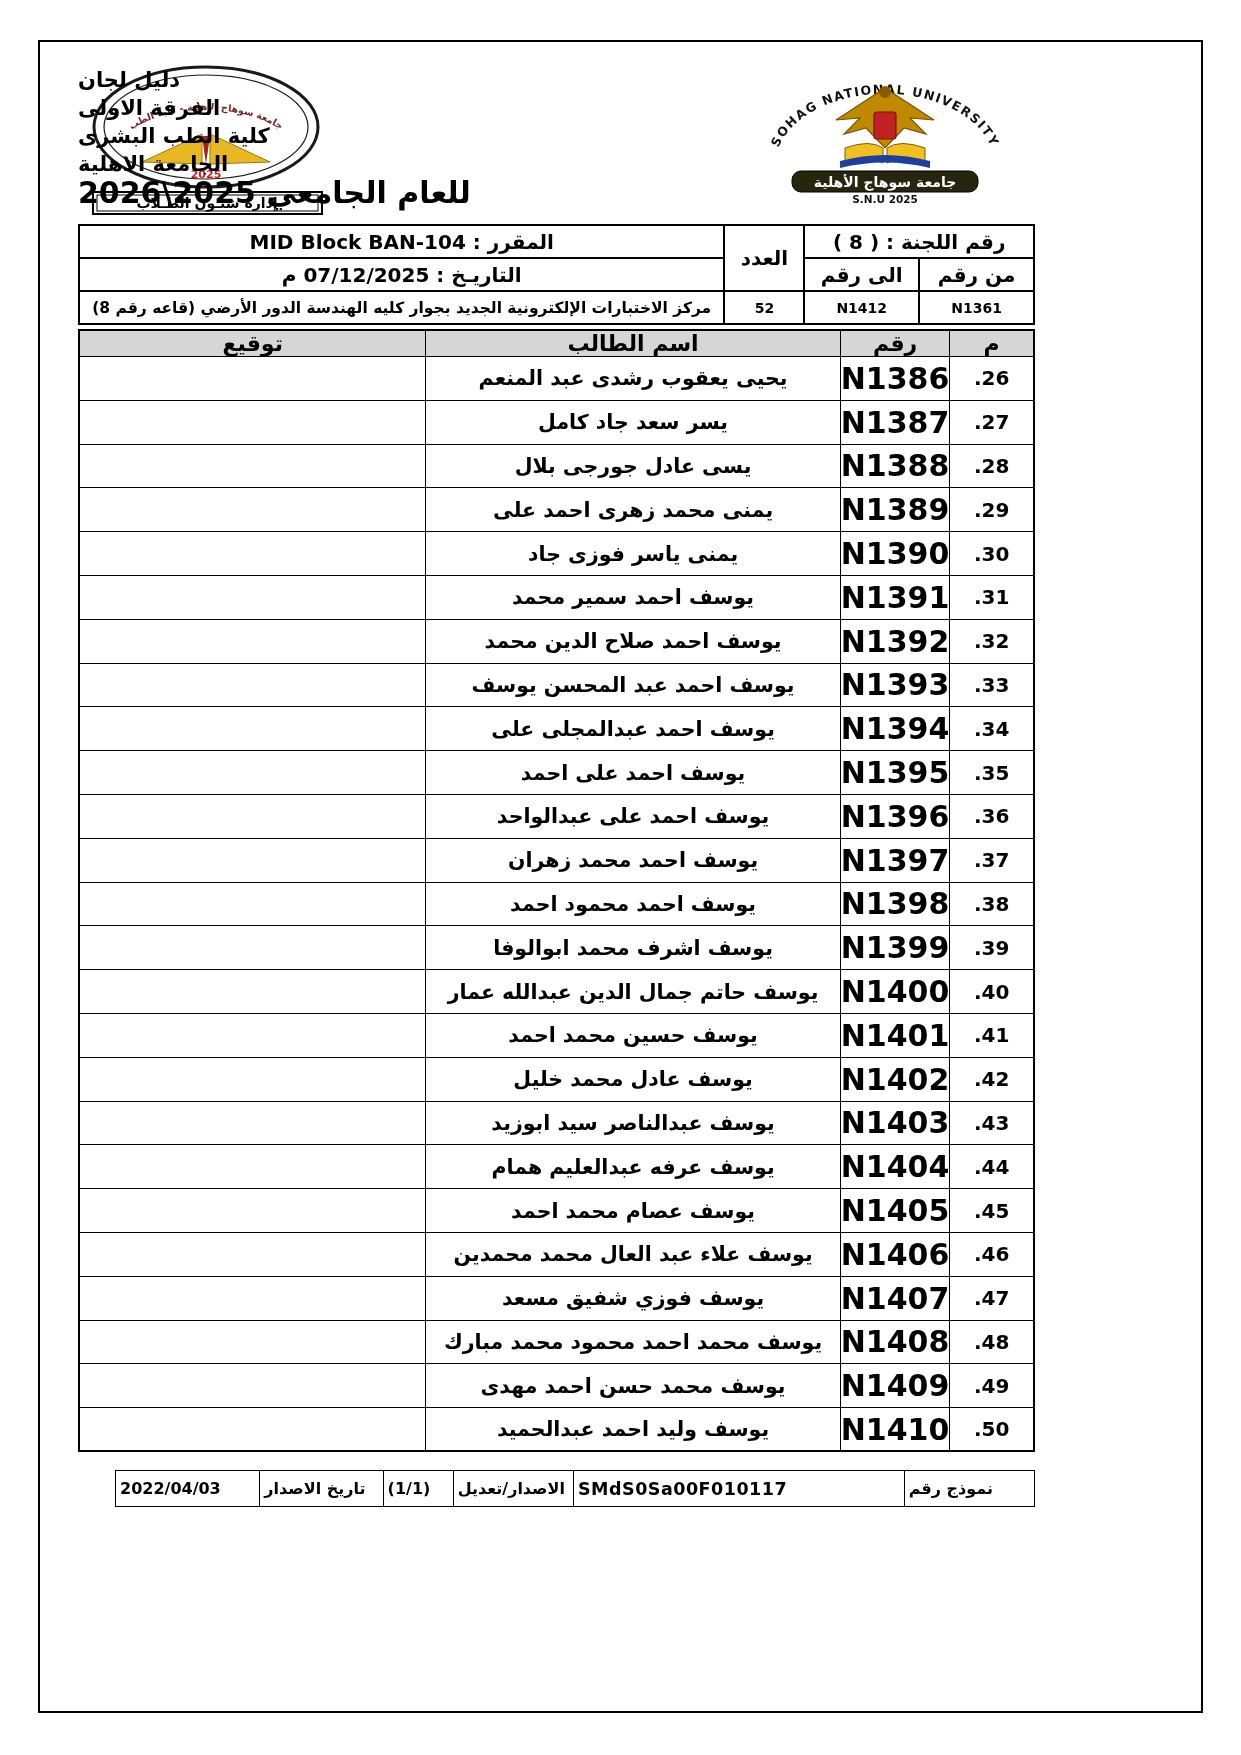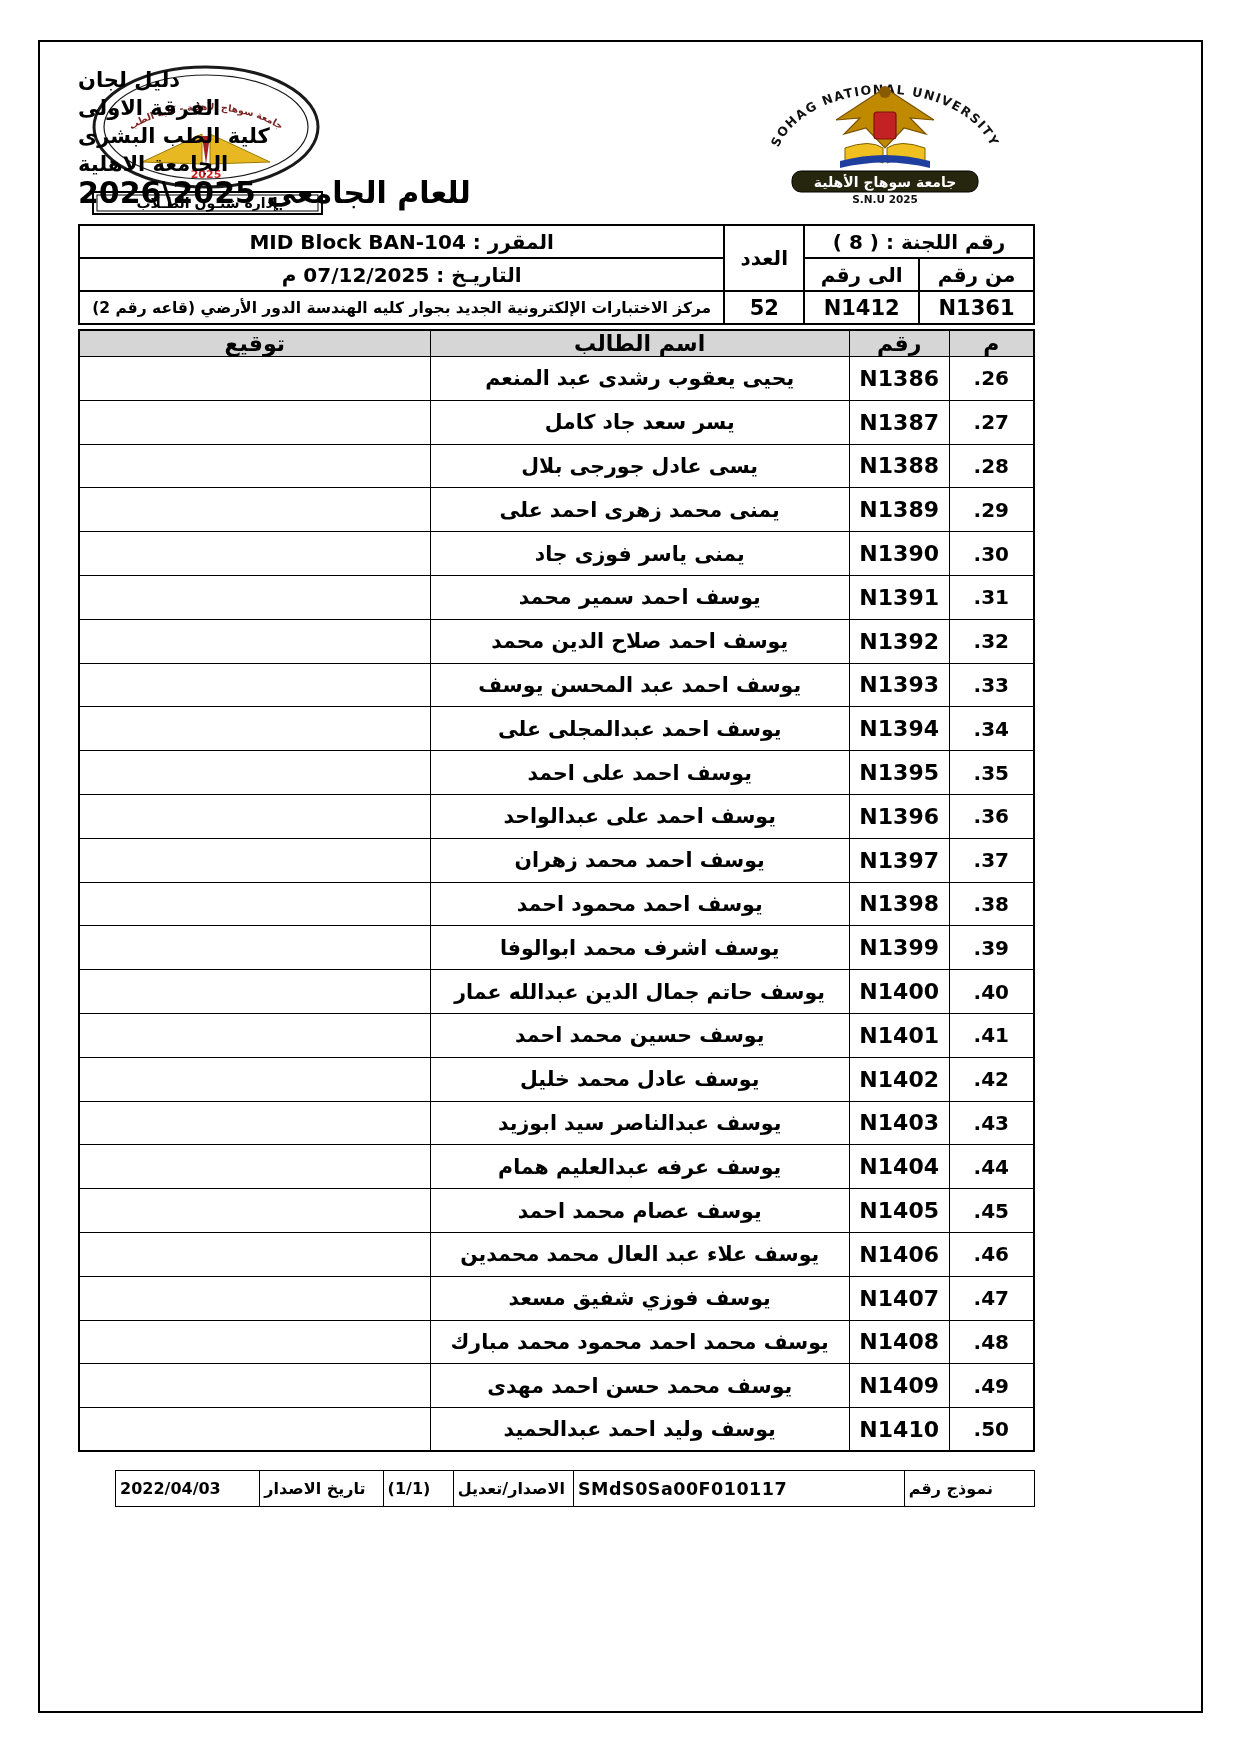--- a/index.html
+++ b/index.html
@@ -42,42 +42,42 @@
   }
   .info td {
     border: 2px solid #000;
     height: 33px;
     text-align: center;
     vertical-align: middle;
     font-size: 20px;
     padding: 0 4px;
   }
   .info td.small { font-size: 15.5px; }
-  .info td.nval { font-size: 21px; }
+  .info td.nval { font-size: 14px; }
 
   
   .main {
     width: 957px; direction: rtl;
     margin-top: 4px;
     font-weight: bold;
     border: 2.5px solid #000;
   }
   .main th, .main td {
     border: 1.5px solid #000;
     text-align: center;
     vertical-align: middle;
   }
   .main th {
     background: #d6d6d6;
     height: 20px;
     font-size: 22px;
   }
   .main td { height: 43.8px; }
   .c-serial { font-size: 20px; }
-  .c-id     { font-size: 22px; }
+  .c-id     { font-size: 30px; }
   .c-name   { font-size: 20.5px; }
 
   
   .foot {
     width: 920px; direction: rtl;
     margin-top: 18px; margin-right: 0; margin-left: auto;
     font-weight: bold;
   }
   .foot td {
     border: 1.5px solid #000;
@@ -163,21 +163,21 @@
     </tr>
     <tr>
       <td>من رقم</td>
       <td>الى رقم</td>
       <td>التاريـخ : 07/12/2025 م</td>
     </tr>
     <tr>
       <td class="nval">N1361</td>
       <td class="nval">N1412</td>
       <td class="nval">52</td>
-      <td class="small">مركز الاختبارات الإلكترونية الجديد بجوار كليه الهندسة الدور الأرضي (قاعه رقم 2)</td>
+      <td class="small">مركز الاختبارات الإلكترونية الجديد بجوار كليه الهندسة الدور الأرضي (قاعه رقم 8)</td>
     </tr>
   </tbody>
     </table>
 
   <table class="main" dir="rtl">
     <colgroup>
       <col style="width:85px">
         <col style="width:100px">
         <col style="width:420px">
         <col style="width:352px">

